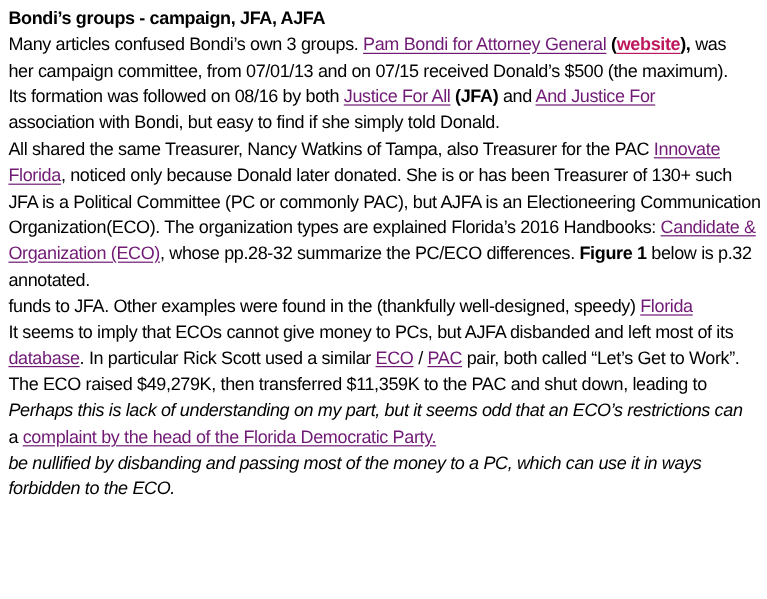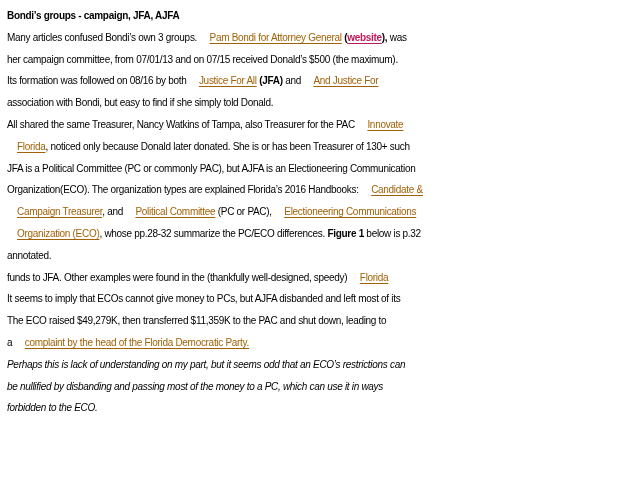--- a/index.html
+++ b/index.html
@@ -8,39 +8,38 @@
     background: #ffffff;
   }
   body {
     width: 639px;
     height: 499px;
     overflow: hidden;
     font-family: "Liberation Sans", sans-serif;
   }
   .doc {
     padding: 5px 6px 0 7px;
-    font-size: 10px;
+    font-size: 15px;
     line-height: 21.8px;
     letter-spacing: -0.3px;
     color: #000000;
   }
   .line {
     white-space: pre;
     height: 21.8px;
   }
   .run { display: inline; }
   .run-normal { font-weight: normal; }
   .run-bold { font-weight: bold; }
   .run-italic { font-style: italic; }
   .run-link {
-    color: #a16207;
+    color: #701a75;
     text-decoration: underline;
     text-underline-offset: 2px;
     cursor: pointer;
-    margin-left: 10px;
   }
   .run-link-bold {
     color: #be185d;
     text-decoration: underline;
     text-underline-offset: 2px;
     font-weight: bold;
     cursor: pointer;
   }
 </style>
 </head>
@@ -49,23 +48,23 @@
 <div class="doc">
     <div class="line"><span class="run run-bold">Bondi’s groups - campaign, JFA, AJFA</span></div>
     <div class="line"><span class="run run-normal">Many articles confused Bondi’s own 3 groups. </span><span class="run run-link">Pam Bondi for Attorney General</span><span class="run run-normal"> </span><span class="run run-bold">(</span><span class="run run-link-bold">website</span><span class="run run-bold">),</span><span class="run run-normal"> was</span></div>
     <div class="line"><span class="run run-normal">her campaign committee, from 07/01/13 and on 07/15 received Donald’s $500 (the maximum).</span></div>
     <div class="line"><span class="run run-normal">Its formation was followed on 08/16 by both </span><span class="run run-link">Justice For All</span><span class="run run-normal"> </span><span class="run run-bold">(JFA)</span><span class="run run-normal"> and </span><span class="run run-link">And Justice For</span></div>
     <div class="line"><span class="run run-normal">association with Bondi, but easy to find if she simply told Donald.</span></div>
     <div class="line"><span class="run run-normal">All shared the same Treasurer, Nancy Watkins of Tampa, also Treasurer for the PAC </span><span class="run run-link">Innovate</span></div>
     <div class="line"><span class="run run-link">Florida</span><span class="run run-normal">, noticed only because Donald later donated. She is or has been Treasurer of 130+ such</span></div>
     <div class="line"><span class="run run-normal">JFA is a Political Committee (PC or commonly PAC), but AJFA is an Electioneering Communication</span></div>
     <div class="line"><span class="run run-normal">Organization(ECO). The organization types are explained Florida’s 2016 Handbooks: </span><span class="run run-link">Candidate &amp;</span></div>
-    <div class="line"><span class="run run-link">Campaign Treasurer</span><span class="run run-normal">, and </span><span class="run run-link">Political Committee</span><span class="run run-normal"> (PC or PAC), </span><span class="run run-link">Electioneering Communications</span></div>
     <div class="line"><span class="run run-link">Organization (ECO)</span><span class="run run-normal">, whose pp.28-32 summarize the PC/ECO differences. </span><span class="run run-bold">Figure 1</span><span class="run run-normal"> below is p.32</span></div>
     <div class="line"><span class="run run-normal">annotated.</span></div>
     <div class="line"><span class="run run-normal">funds to JFA. Other examples were found in the (thankfully well-designed, speedy) </span><span class="run run-link">Florida</span></div>
     <div class="line"><span class="run run-normal">It seems to imply that ECOs cannot give money to PCs, but AJFA disbanded and left most of its</span></div>
+    <div class="line"><span class="run run-link">database</span><span class="run run-normal">. In particular Rick Scott used a similar </span><span class="run run-link">ECO</span><span class="run run-normal"> / </span><span class="run run-link">PAC</span><span class="run run-normal"> pair, both called “Let’s Get to Work”.</span></div>
     <div class="line"><span class="run run-normal">The ECO raised $49,279K, then transferred $11,359K to the PAC and shut down, leading to</span></div>
+    <div class="line"><span class="run run-italic">Perhaps this is lack of understanding on my part, but it seems odd that an ECO’s restrictions can</span></div>
     <div class="line"><span class="run run-normal">a </span><span class="run run-link">complaint by the head of the Florida Democratic Party.</span></div>
-    <div class="line"><span class="run run-italic">Perhaps this is lack of understanding on my part, but it seems odd that an ECO’s restrictions can</span></div>
     <div class="line"><span class="run run-italic">be nullified by disbanding and passing most of the money to a PC, which can use it in ways</span></div>
     <div class="line"><span class="run run-italic">forbidden to the ECO.</span></div>
   </div>
 
 </body></html>

